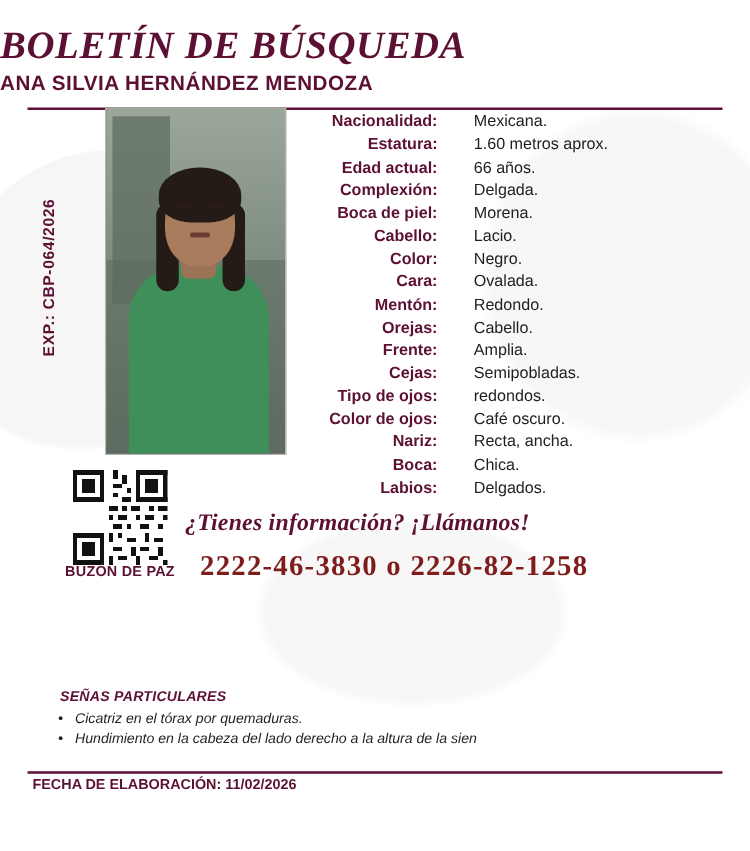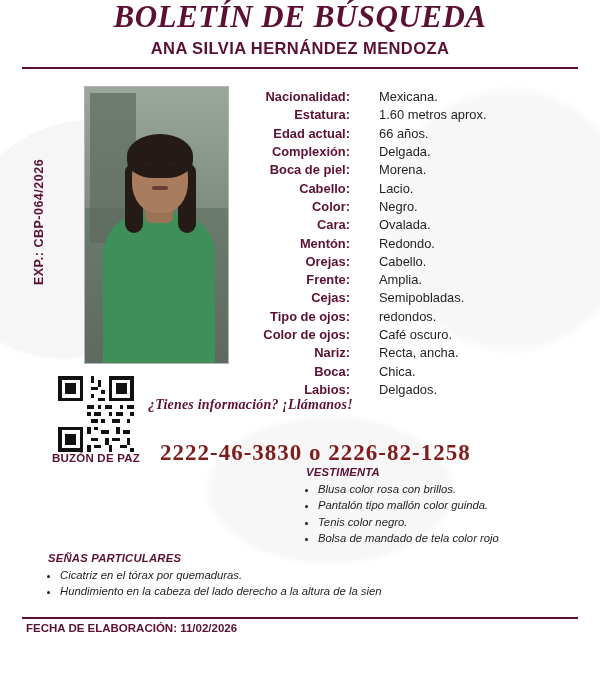--- a/index.html
+++ b/index.html
@@ -17,21 +17,21 @@
   
   .wm { position:absolute; opacity:0.07; pointer-events:none; }
   .wm1 { left:-40px; top:120px; width:260px; height:260px; border-radius:50%;
          background:radial-gradient(circle at 40% 40%, #8c7a84 0 60%, transparent 62%); }
   .wm2 { right:-60px; top:60px; width:300px; height:320px;
          background:radial-gradient(ellipse at 50% 50%, #9b8a92 0 55%, transparent 60%); }
   .wm3 { left:180px; top:400px; width:300px; height:180px;
          background:radial-gradient(ellipse at 50% 50%, #9b8a92 0 55%, transparent 60%); }
 
   
-  .header { text-align:center; padding-top:1px; }
+  .header { padding-top:20px; }
   .title {
     font-size:31px; font-weight:bold; font-style:italic;
     letter-spacing:0.5px; color:#5c1034; line-height:1.05;
     font-family:"Liberation Serif", serif;
   }
   .subtitle {
     font-size:16.5px; font-weight:bold; color:#5c1034;
     letter-spacing:0.4px; margin-top:5px;
     font-family:"Liberation Sans", sans-serif;
   }
@@ -116,22 +116,22 @@
     position:absolute; left:58px; top:376px; width:76px; height:76px;
     background:#fff;
   }
   .qr svg { display:block; }
   .buzon {
     position:absolute; left:42px; top:452px; width:108px;
     font-size:11.5px; font-weight:bold; color:#5c1034; text-align:center;
     letter-spacing:0.2px;
   }
   .tienes {
-    position:absolute; left:148px; top:397px; width:440px;
-    font-size:14px; font-weight:bold; font-style:italic; color:#5c1034;
+    position:absolute; left:148px; top:408px; width:440px;
+    font-size:19px; font-weight:bold; font-style:italic; color:#5c1034;
     font-family:"Liberation Serif", serif; letter-spacing:0.2px;
   }
   .tienes .llama { color:#5c1034; }
   .phones {
     position:absolute; left:160px; top:440px; width:430px;
     font-size:23px; font-weight:bold; color:#7f1d1d;
     font-family:"Liberation Serif", serif; letter-spacing:1px;
   }
 
   
@@ -332,29 +332,20 @@
   </div>
   <div class="buzon">BUZÓN DE PAZ</div>
 
   <div class="tienes">
     <span>¿Tienes información?</span>
     <span class="llama">¡Llámanos!</span>
   </div>
   <div class="phones">2222-46-3830 o 2226-82-1258</div>
 
 
-  <div class="vest">
-    <div class="vest-title">VESTIMENTA</div>
-    <ul class="bullets">
-      <li>Blusa color rosa con brillos.</li>
-      <li>Pantalón tipo mallón color guinda.</li>
-      <li>Tenis color negro.</li>
-      <li>Bolsa de mandado de tela color rojo</li>
-    </ul>
-  </div>
 
   <div class="senas">
     <div class="senas-title">SEÑAS PARTICULARES</div>
     <ul class="bullets">
       <li>Cicatriz en el tórax por quemaduras.</li>
       <li>Hundimiento en la cabeza del lado derecho a la altura de la sien</li>
     </ul>
   </div>
 
   <div class="elab-rule"></div>

